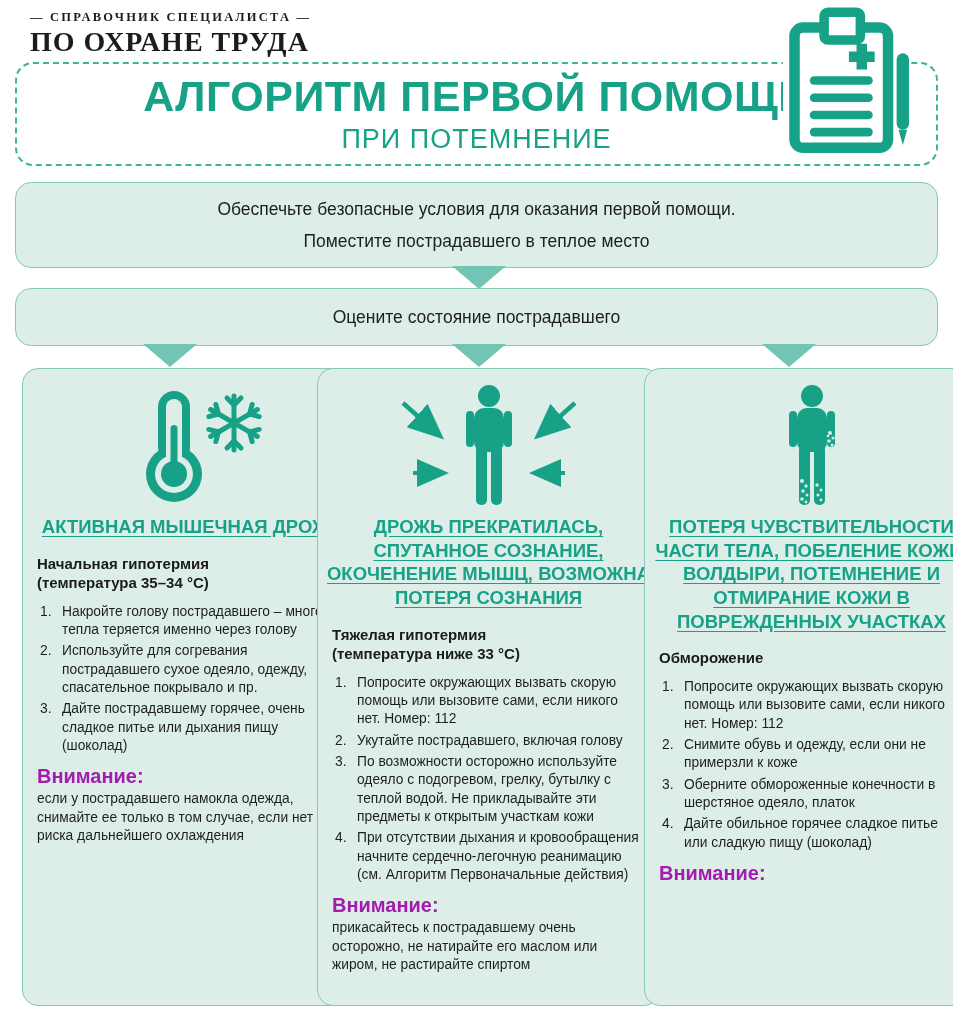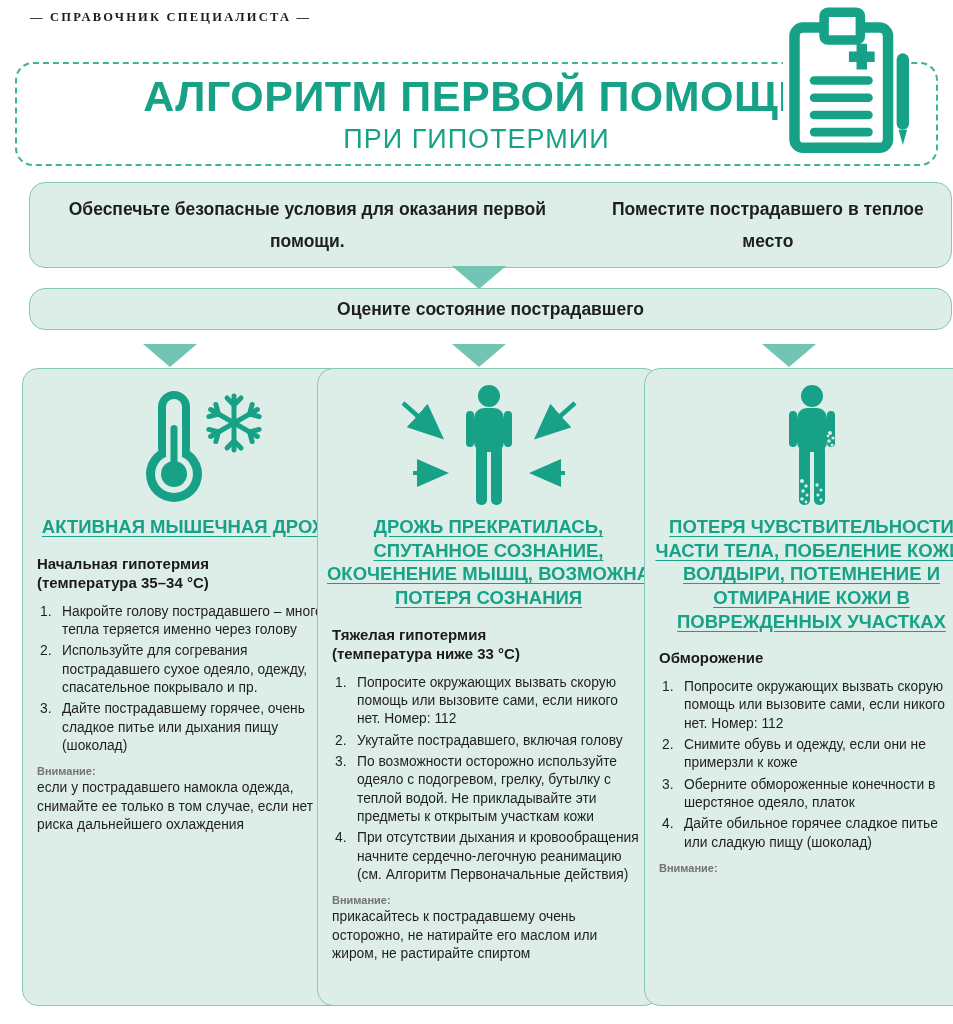--- a/index.html
+++ b/index.html
@@ -16,27 +16,27 @@
   .title-box {
     position:absolute; left:15px; top:62px; width:923px; height:104px;
     border:2px dashed #3fb29a; border-radius:18px;
     display:flex; flex-direction:column; align-items:center; justify-content:center;
   }
   .title { color:#17a287; font-size:43px; font-weight:700; letter-spacing:0.5px; line-height:1.1; }
   .subtitle { color:#17a287; font-size:27px; font-weight:400; letter-spacing:1px; margin-top:3px; }
   .clipboard-wrap { position:absolute; right:42px; top:4px; width:128px; height:158px; background:#ffffff; display:flex; align-items:flex-start; justify-content:center; }
   
   .step-box {
-    position:absolute; left:29px; width:923px; background:#ddeee9;
+    position:absolute; left:15px; width:923px; background:#ddeee9;
     border:1.6px solid #86c8ba; border-radius:16px;
-    display:flex; align-items:center; justify-content:center;
-    text-align:center; font-weight:700; font-size:17.5px; color:#1e1e1e;
+    display:flex; flex-direction:column; align-items:center; justify-content:center;
+    text-align:center; font-weight:400; font-size:17.5px; color:#1e1e1e;
   }
   .step-1 { top:182px; height:86px; line-height:1.85; }
-  .step-2 { top:288px; height:42px; }
+  .step-2 { top:288px; height:58px; }
   
   .flow-arrow {
     position:absolute; width:0; height:0;
     border-left:27px solid transparent; border-right:27px solid transparent;
     border-top:23px solid #72c5b2;
   }
   .arrow-mid { left:452px; top:266px; }
   .arrow-c1 { left:143px; top:344px; }
   .arrow-c2 { left:452px; top:344px; }
   .arrow-c3 { left:762px; top:344px; }
@@ -55,35 +55,36 @@
     margin:8px 8px 0 8px;
   }
   .col-body { padding:0 14px; }
   .col-subheading { font-weight:700; font-size:15px; line-height:1.3; margin-top:15px; white-space:pre-line; color:#1b1b1b; }
   ol.instructions { list-style:none; counter-reset:item; margin-top:10px; }
   ol.instructions li {
     counter-increment:item; position:relative; padding-left:25px;
     font-size:13.8px; line-height:1.33; margin-bottom:3px; color:#1f1f1f;
   }
   ol.instructions li::before { content:counter(item) "."; position:absolute; left:3px; }
-  .attention-label { font-weight:700; font-size:11px; margin-top:10px; color:#737373; }
+  .attention-label { font-weight:700; font-size:20px; margin-top:10px; color:#a21caf; }
   .attention-text { font-size:13.8px; line-height:1.33; margin-top:2px; color:#1f1f1f; }
 </style>
 </head>
 <body>
 
 <div class="canvas">
 
   <div class="masthead">
     <div class="masthead-line1">— СПРАВОЧНИК СПЕЦИАЛИСТА —</div>
+    <div class="masthead-line2">ПО ОХРАНЕ ТРУДА</div>
   </div>
 
   <div class="title-box">
     <div class="title">АЛГОРИТМ ПЕРВОЙ ПОМОЩИ</div>
-    <div class="subtitle">ПРИ ГИПОТЕРМИИ</div>
+    <div class="subtitle">ПРИ ПОТЕМНЕНИЕ</div>
   </div>
 
   <div class="clipboard-wrap">
     <svg width="126" height="156" viewBox="0 0 132 160">
       <rect x="11" y="23" width="98" height="126" rx="9" fill="#ffffff" stroke="#17a287" stroke-width="11"></rect>
       <rect x="42" y="7" width="38" height="29" rx="4" fill="#ffffff" stroke="#17a287" stroke-width="10"></rect>
       <path d="M76,40 h11 v8 h8 v11 h-8 v8 h-11 v-8 h-8 v-11 h8 z" fill="#17a287"></path>
       <rect x="27" y="74" width="66" height="9" rx="4.5" fill="#17a287"></rect>
       <rect x="27" y="92" width="66" height="9" rx="4.5" fill="#17a287"></rect>
       <rect x="27" y="110" width="66" height="9" rx="4.5" fill="#17a287"></rect>

